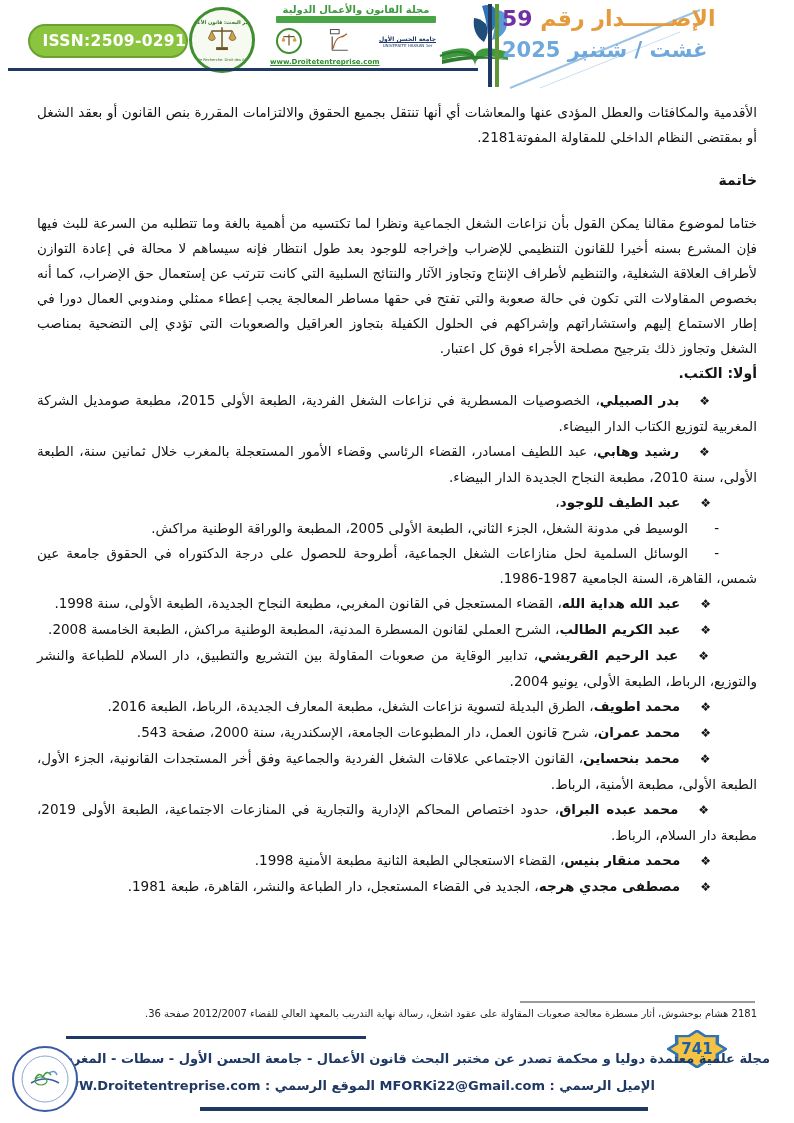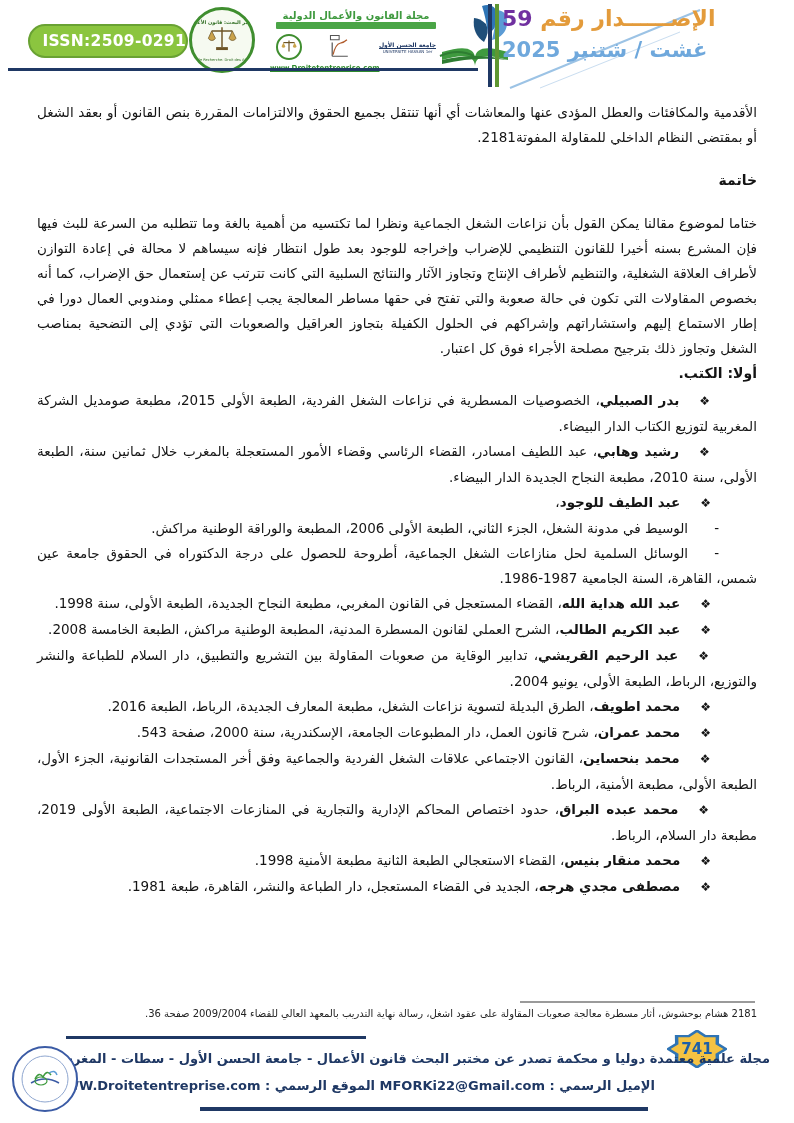--- a/index.html
+++ b/index.html
@@ -4,21 +4,21 @@
 <style>
   html,body{margin:0;padding:0;}
   body{background:#888;font-family:"DejaVu Sans",sans-serif;}
   .page{position:relative;width:794px;height:1123px;background:#ffffff;margin:0 auto;overflow:hidden;}
 
   
   .issn-pill{position:absolute;left:28px;top:24px;width:156px;height:30px;background:#8bc53f;border:2px solid #69a233;border-radius:17px;color:#fff;font-weight:bold;font-size:15.5px;display:flex;align-items:center;justify-content:flex-end;letter-spacing:.3px;}
   .lab-logo{position:absolute;left:189px;top:7px;width:66px;height:66px;border-radius:50%;border:3px solid #3f8e2f;background:#f6faf1;box-sizing:border-box;display:flex;flex-direction:column;align-items:center;justify-content:center;overflow:hidden;}
   .lab-logo .rim-top{font-size:5px;color:#2f6d22;font-weight:bold;white-space:nowrap;}
   .lab-logo .rim-bot{font-size:4px;color:#2f6d22;white-space:nowrap;transform:scale(.9);}
-  .journal-logo{position:absolute;left:270px;top:10px;width:172px;height:64px;}
+  .journal-logo{position:absolute;left:270px;top:4px;width:172px;height:64px;}
   .journal-logo .jl-title{color:#3f9a3f;font-weight:bold;font-size:10px;text-align:center;white-space:nowrap;}
   .journal-logo .jl-bar{height:7px;background:#4aa546;margin:1px 6px;border-radius:1px;}
   .jl-mid{display:flex;align-items:center;justify-content:space-between;padding:1px 6px;height:32px;}
   .jl-circle{width:26px;height:26px;border-radius:50%;border:2px solid #3f8e2f;box-sizing:border-box;display:flex;align-items:center;justify-content:center;background:#fff;}
   .jl-univ{text-align:center;color:#1f3864;}
   .jl-univ .u-ar{font-size:6px;font-weight:bold;}
   .jl-univ .u-fr{font-size:4px;border-top:1px solid #1f3864;}
   .jl-site{color:#2e8b2e;font-size:7px;font-weight:bold;text-decoration:underline;white-space:nowrap;}
   .book-art{position:absolute;left:438px;top:0px;}
   .header-rule{position:absolute;left:8px;top:68px;width:470px;height:3px;background:#1f3864;}
@@ -135,36 +135,36 @@
 
   <div class="content">
     <p>الأقدمية والمكافئات والعطل المؤدى عنها والمعاشات أي أنها تنتقل بجميع الحقوق والالتزامات المقررة بنص القانون أو بعقد الشغل أو بمقتضى النظام الداخلي للمقاولة المفوتة2181.</p>
     <div class="h-khatima">خاتمة</div>
     <p>ختاما لموضوع مقالنا يمكن القول بأن نزاعات الشغل الجماعية ونظرا لما تكتسيه من أهمية بالغة وما تتطلبه من السرعة للبث فيها فإن المشرع بسنه أخيرا للقانون التنظيمي للإضراب وإخراجه للوجود بعد طول انتظار فإنه سيساهم لا محالة في إعادة التوازن لأطراف العلاقة الشغلية، والتنظيم لأطراف الإنتاج وتجاوز الآثار والنتائج السلبية التي كانت تترتب عن إستعمال حق الإضراب، كما أنه بخصوص المقاولات التي تكون في حالة صعوبة والتي تفتح في حقها مساطر المعالجة يجب إعطاء ممثلي ومندوبي العمال دورا في إطار الاستماع إليهم واستشاراتهم وإشراكهم في الحلول الكفيلة بتجاوز العراقيل والصعوبات التي تؤدي إلى التضحية بمناصب الشغل وتجاوز ذلك بترجيح مصلحة الأجراء فوق كل اعتبار.</p>
     <div class="h-books">أولا: الكتب.</div>
     <div id="refs">
         <div class="ref"><span class="bul">❖</span><b>بدر الصبيلي</b><span>، الخصوصيات المسطرية في نزاعات الشغل الفردية، الطبعة الأولى 2015، مطبعة صومديل الشركة المغربية لتوزيع الكتاب الدار البيضاء.</span></div>
         <div class="ref"><span class="bul">❖</span><b>رشيد وهابي</b><span>، عبد اللطيف امسادر، القضاء الرئاسي وقضاء الأمور المستعجلة بالمغرب خلال ثمانين سنة، الطبعة الأولى، سنة 2010، مطبعة النجاح الجديدة الدار البيضاء.</span></div>
         <div class="ref"><span class="bul">❖</span><b>عبد الطيف للوجود</b><span>،</span></div>
-        <div class="sub"><span class="dash">-</span><span>الوسيط في مدونة الشغل، الجزء الثاني، الطبعة الأولى 2006، المطبعة والوراقة الوطنية مراكش.</span></div>
+        <div class="sub"><span class="dash">-</span><span>الوسيط في مدونة الشغل، الجزء الثاني، الطبعة الأولى 2005، المطبعة والوراقة الوطنية مراكش.</span></div>
         <div class="sub"><span class="dash">-</span><span>الوسائل السلمية لحل منازاعات الشغل الجماعية، أطروحة للحصول على درجة الدكتوراه في الحقوق جامعة عين شمس، القاهرة، السنة الجامعية 1987-1986.</span></div>
         <div class="ref"><span class="bul">❖</span><b>عبد الله هداية الله</b><span>، القضاء المستعجل في القانون المغربي، مطبعة النجاح الجديدة، الطبعة الأولى، سنة 1998.</span></div>
         <div class="ref"><span class="bul">❖</span><b>عبد الكريم الطالب</b><span>، الشرح العملي لقانون المسطرة المدنية، المطبعة الوطنية مراكش، الطبعة الخامسة 2008.</span></div>
         <div class="ref"><span class="bul">❖</span><b>عبد الرحيم القريشي</b><span>، تدابير الوقاية من صعوبات المقاولة بين التشريع والتطبيق، دار السلام للطباعة والنشر والتوزيع، الرباط، الطبعة الأولى، يونيو 2004.</span></div>
         <div class="ref"><span class="bul">❖</span><b>محمد اطويف</b><span>، الطرق البديلة لتسوية نزاعات الشغل، مطبعة المعارف الجديدة، الرباط، الطبعة 2016.</span></div>
         <div class="ref"><span class="bul">❖</span><b>محمد عمران</b><span>، شرح قانون العمل، دار المطبوعات الجامعة، الإسكندرية، سنة 2000، صفحة 543.</span></div>
         <div class="ref"><span class="bul">❖</span><b>محمد بنحساين</b><span>، القانون الاجتماعي علاقات الشغل الفردية والجماعية وفق أخر المستجدات القانونية، الجزء الأول، الطبعة الأولى، مطبعة الأمنية، الرباط.</span></div>
         <div class="ref"><span class="bul">❖</span><b>محمد عبده البراق</b><span>، حدود اختصاص المحاكم الإدارية والتجارية في المنازعات الاجتماعية، الطبعة الأولى 2019، مطبعة دار السلام، الرباط.</span></div>
         <div class="ref"><span class="bul">❖</span><b>محمد منقار بنيس</b><span>، القضاء الاستعجالي الطبعة الثانية مطبعة الأمنية 1998.</span></div>
         <div class="ref"><span class="bul">❖</span><b>مصطفى مجدي هرجه</b><span>، الجديد في القضاء المستعجل، دار الطباعة والنشر، القاهرة، طبعة 1981.</span></div>
       </div>
   </div>
 
   <div class="fn-sep"></div>
-  <div class="footnote">2181 هشام بوحشوش، أثار مسطرة معالجة صعوبات المقاولة على عقود اشغل، رسالة نهاية التدريب بالمعهد العالي للقضاء 2009/2004 صفحة 36.</div>
+  <div class="footnote">2181 هشام بوحشوش، أثار مسطرة معالجة صعوبات المقاولة على عقود اشغل، رسالة نهاية التدريب بالمعهد العالي للقضاء 2012/2007 صفحة 36.</div>
   <div class="fn-navy-line"></div>
 
   <div class="badge">
     <svg width="60" height="38" viewBox="-52 -52 104 104" preserveAspectRatio="none">
       <polygon points="50,0 35.1,14.5 35.4,35.4 14.5,35.1 0,50 -14.5,35.1 -35.4,35.4 -35.1,14.5 -50,0 -35.1,-14.5 -35.4,-35.4 -14.5,-35.1 0,-50 14.5,-35.1 35.4,-35.4 35.1,-14.5" fill="#f5c242" stroke="#2f74b5" stroke-width="6"></polygon>
     </svg>
     <div style="position:absolute;left:0;top:0;width:60px;height:38px;display:flex;align-items:center;justify-content:center;color:#1f5fa8;font-weight:bold;font-size:15px;">741</div>
   </div>
 
   <div class="footer-line1">مجلة علمية معتمدة  دوليا و محكمة تصدر عن مختبر البحث قانون الأعمال - جامعة الحسن الأول - سطات - المغرب</div>

